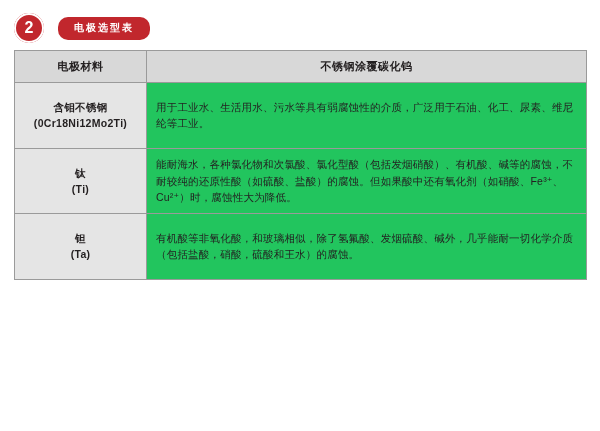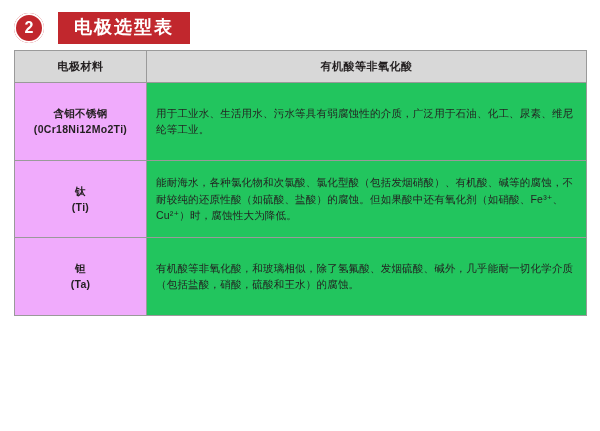--- a/index.html
+++ b/index.html
@@ -40,26 +40,27 @@
     justify-content: center;
     font-size: 16px;
     font-weight: bold;
     box-shadow: 0 0 0 2px #ffffff inset;
     flex: 0 0 auto;
   }
   .title-bar {
     margin-left: 14px;
     background: #c1272d;
     color: #ffffff;
-    font-size: 18px;
+    font-size: 10px;
     font-weight: bold;
     letter-spacing: 2px;
     padding: 5px 16px 6px 16px;
     line-height: 1.2;
     display: inline-block;
+    border-radius: 10px;
   }
   
   .table-wrap {
     padding: 6px 14px 0 14px;
     box-sizing: border-box;
   }
   table.spec {
     border-collapse: collapse;
     width: 572px;
     table-layout: fixed;
@@ -76,24 +77,24 @@
     font-weight: bold;
     font-size: 11px;
     text-align: center;
     padding: 7px 2px;
     letter-spacing: 0.5px;
   }
   col.c1 { width: 132px; }
   col.c2 { width: 440px; }
 
   td.mat {
-    background: #f0abfc;
+    background: #e5e5e5;
     text-align: center;
     font-weight: bold;
-    padding: 22px 5px;
+    padding: 16px 5px;
     font-size: 10.5px;
     letter-spacing: 0.3px;
   }
   td.mat .l2 { display: block; }
   td.desc {
     background: #22c55e;
     text-align: left;
     padding: 7px 9px 7px 9px;
     font-size: 10.5px;
     letter-spacing: 0.2px;
@@ -111,21 +112,21 @@
 
   <div class="table-wrap">
     <table class="spec">
       <colgroup>
         <col class="c1">
         <col class="c2">
       </colgroup>
       <thead>
         <tr>
           <th>电极材料</th>
-          <th>有机酸等非氧化酸</th>
+          <th>不锈钢涂覆碳化钨</th>
         </tr>
       </thead>
       <tbody>
 
         <tr>
           <td class="mat">
             <span class="l2">含钼不锈钢</span>
             <span class="l2">(0Cr18Ni12Mo2Ti)</span>
           </td>
           <td class="desc">用于工业水、生活用水、污水等具有弱腐蚀性的介质，广泛用于石油、化工、尿素、维尼纶等工业。</td>

